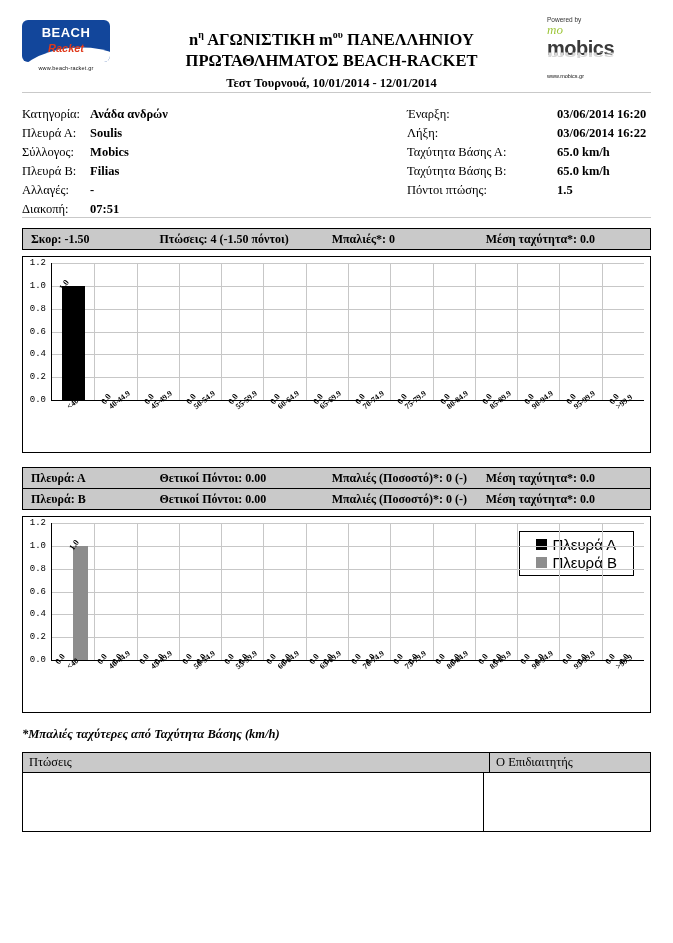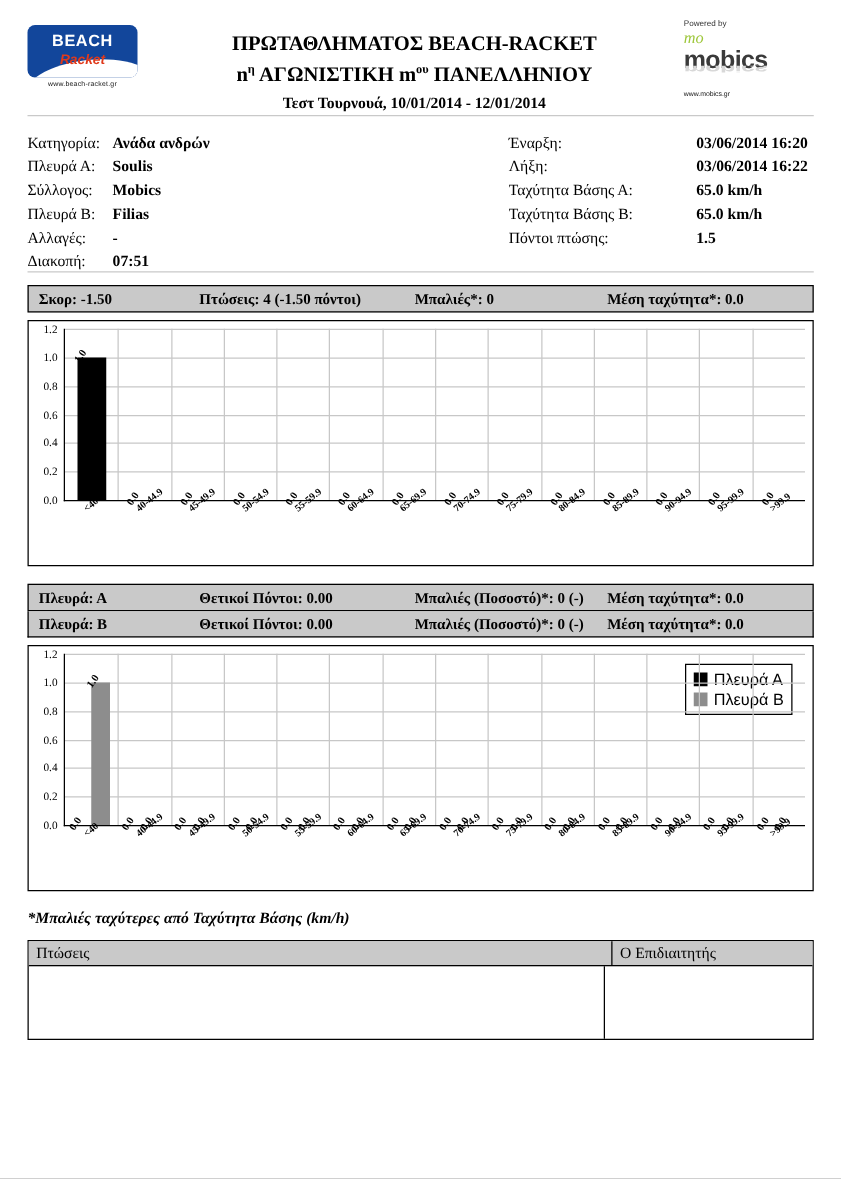--- a/index.html
+++ b/index.html
@@ -205,21 +205,21 @@
     left: 0;
     top: 0;
     width: 26px;
     height: 100%;
   }
   .ylabel {
     position: absolute;
     right: 3px;
     font-size: 9px;
     transform: translateY(-50%);
-    font-family: Liberation Serif, serif;
+    font-family: Liberation Mono, monospace;
     margin-left: 43px;
   }
   .plot {
     position: absolute;
     left: 28px;
     right: 6px;
     top: 6px;
     border-left: 1px solid #000;
     border-bottom: 1px solid #000;
   }
@@ -256,22 +256,22 @@
     transform-origin: left top;
     white-space: nowrap;
     font-family: "Liberation Serif", serif;
   }
   .legend {
     position: absolute;
     right: 10px;
     top: 8px;
     border: 1px solid #000;
     background: #fff;
-    padding: 3px 6px;
-    font-size: 13px;
+    padding: 3px 16px;
+    font-size: 15px;
     font-family: "Liberation Sans", sans-serif;
   }
   .legend div { display: flex; align-items: center; margin: 1px 0; }
   .legend .sw { width: 11px; height: 11px; margin-right: 5px; display: inline-block; }
   .legend .sw.a { background: #000; }
   .legend .sw.b { background: #8d8d8d; }
 
   
   .footnote {
     margin: 14px 22px 0 22px;
@@ -307,27 +307,27 @@
     <div class="logo-left">
       <div class="logo-badge">
         <div class="wave"></div>
         <div class="beach">BEACH</div>
         <div class="racket">Racket</div>
       </div>
       <div class="logo-url">www.beach-racket.gr</div>
     </div>
 
     <div class="title-block">
-      <div class="title-line">ΠΡΩΤΑΘΛΗΜΑΤΟΣ BEACH-RACKET</div>
       <div class="title-line">
         <span>n</span><sup>η</sup>
         <span>ΑΓΩΝΙΣΤΙΚΗ</span>
         <span>m</span><sup>ου</sup>
         <span>ΠΑΝΕΛΛΗΝΙΟΥ</span>
       </div>
+      <div class="title-line">ΠΡΩΤΑΘΛΗΜΑΤΟΣ BEACH-RACKET</div>
       <div class="title-sub">Τεστ Τουρνουά, 10/01/2014 - 12/01/2014</div>
     </div>
 
     <div class="logo-right">
       <div class="powered">Powered by</div>
       <div class="mobics-swoosh">mo</div>
       <div class="mobics-word">mobics</div>
       <div class="mobics-reflect">mobics</div>
       <div class="mobics-url">www.mobics.gr</div>
     </div>

